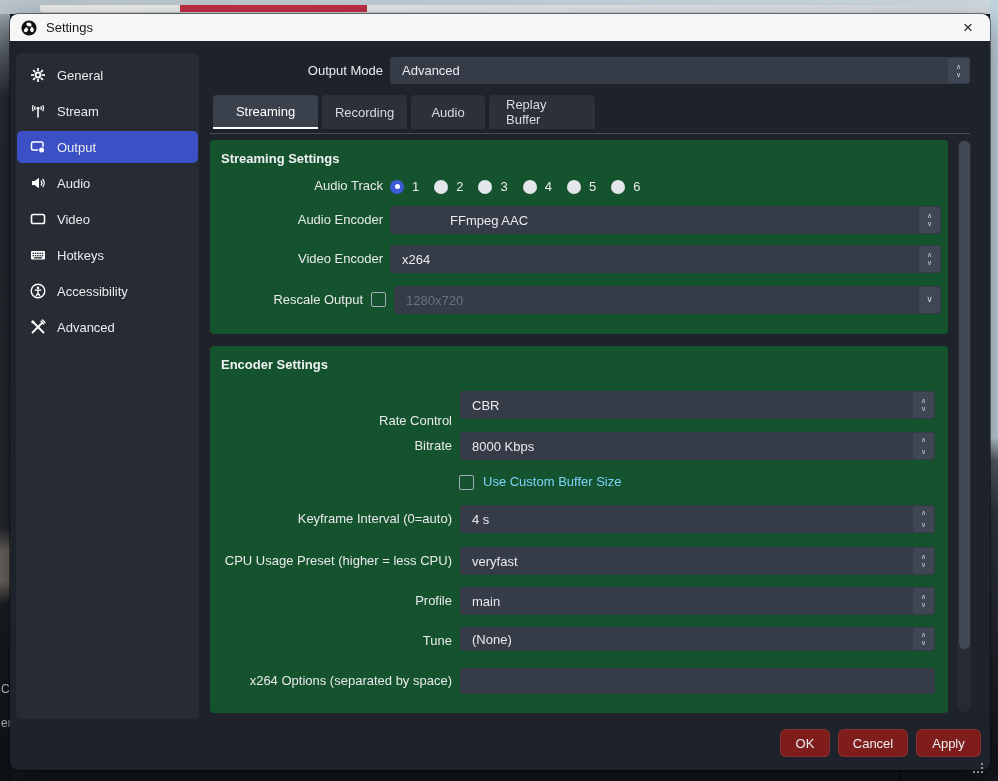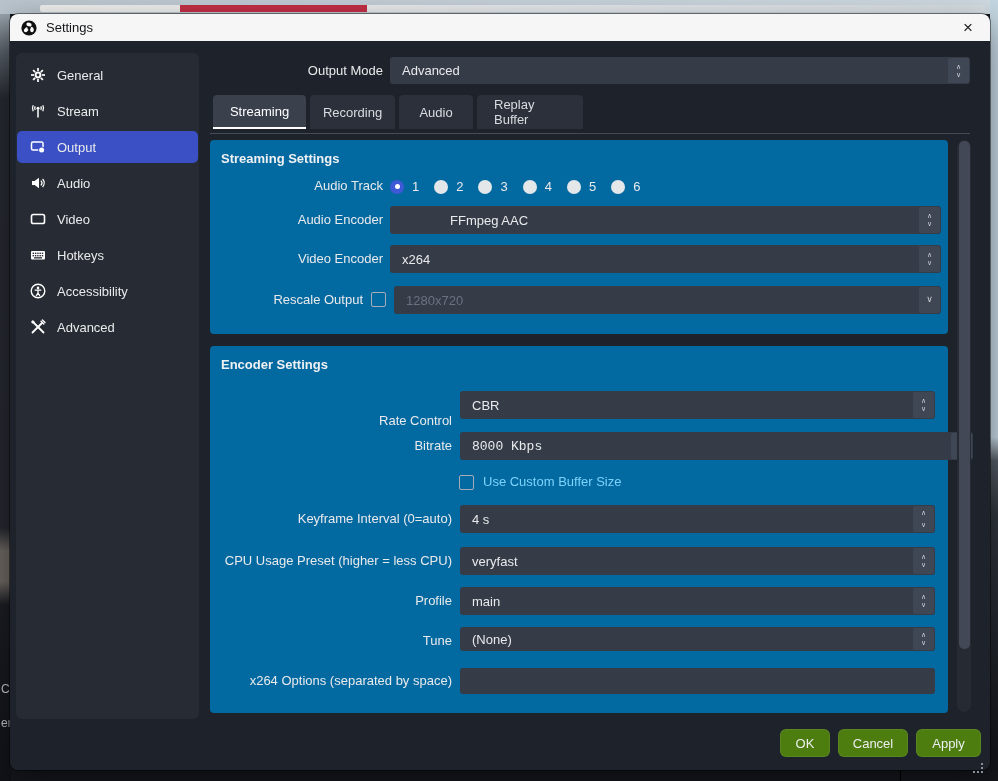--- a/index.html
+++ b/index.html
@@ -60,21 +60,21 @@
   .combo.disabled .val { color:#6a7280; }
   .combo.disabled .spin { font-size:9px; }
   .tabbar { left:203px; top:81px; height:34px; display:flex; gap:4px; }
   .tab { min-width:74px; padding:0 17px; background:#2b303a; color:#d9dbe0;
     font-size:13px; display:flex; align-items:center; justify-content:center;
     border-radius:4px 4px 0 0; }
   .tab.active { background:#3a404c; color:#fff; border-bottom:2px solid #ffffff; }
   .tab-divider { left:200px; top:119px; width:760px; height:1px; background:#454b57; }
 
   
-  .group { background:#0369a1; border-radius:4px; }
+  .group { background:#14532d; border-radius:4px; }
   .group-title { position:absolute; left:11px; top:11px; font-size:13px;
     font-weight:700; color:#f0f1f3; }
 
   
   .radio-row { display:flex; align-items:center; gap:15px; }
   .radio-pair { display:flex; align-items:center; gap:8px; color:#e9eaec; font-size:13px; }
   .radio { width:14px; height:14px; border-radius:50%; background:#e4e7ea; position:relative; }
   .radio.checked { background:#3e59d6; }
   .radio.checked::after { content:""; position:absolute; left:4.5px; top:4.5px;
     width:5px; height:5px; border-radius:50%; background:#fff; }
@@ -83,21 +83,21 @@
     background:transparent; }
   .check-label { color:#7dd3fc; font-size:13px; }
 
   .text-input { background:#353b47; border-radius:3px; }
 
   
   .scroll-track { left:947px; top:126px; width:14px; height:572px; background:#262a32; border-radius:7px; }
   .scroll-thumb { left:949px; top:127px; width:11px; height:508px; background:#424855; border-radius:5px; }
 
   
-  .btn { height:28px; background:#4d7c0f; border:1px solid rgba(255,255,255,.08);
+  .btn { height:28px; background:#7f1d1d; border:1px solid rgba(255,255,255,.08);
     border-radius:6px; color:#eceef0; font-size:13px; display:flex;
     align-items:center; justify-content:center; }
   .grip { left:963px; top:749px; width:10px; height:10px; }
   .grip i { position:absolute; width:2px; height:2px; background:#8a8f98; }
 </style>
 </head>
 <body>
 
 <div class="abs bg-top"></div>
 <div class="abs bg-topbar-white"></div>
@@ -223,21 +223,21 @@
   <div class="abs form-label" style="left:173px; top:43px; width:200px; line-height:27px;">Output Mode</div>
   <div class="abs combo" style="left:380px; top:43px; width:580px; height:27px;">
     <span class="val">Advanced</span>
     <span class="spin">
       <span>∧</span>
       <span>∨</span>
     </span>
   </div>
 
   <div class="abs tabbar">
-    <div class="tab active" style="width:93px;">
+    <div class="tab active" style="width:105px;">
         <span>Streaming</span>
       </div>
     <div class="tab" style="width:85px;">
         <span>Recording</span>
       </div>
     <div class="tab" style="width:74px;">
         <span>Audio</span>
       </div>
     <div class="tab" style="width:106px;">
         <span>Replay Buffer</span>
@@ -310,21 +310,21 @@
   <div class="abs form-label" style="left:140px; top:393px; width:302px; line-height:28px;">Rate Control</div>
   <div class="abs combo" style="left:450px; top:377px; width:475px; height:28px;">
     <span class="val">CBR</span>
     <span class="spin">
         <span>∧</span>
         <span>∨</span>
       </span>
   </div>
 
   <div class="abs form-label" style="left:140px; top:418px; width:302px; line-height:28px;">Bitrate</div>
-  <div class="abs combo" style="left:450px; top:418px; width:513px; height:28px;font-family:Liberation Mono, monospace;">
+  <div class="abs combo" style="left:450px; top:418px; width:475px; height:28px;">
     <span class="val">8000 Kbps</span>
     <span class="spin wide">
         <span>∧</span>
         <span>∨</span>
       </span>
   </div>
 
   <div class="abs checkbox" style="left:449px; top:461px;"></div>
   <div class="abs check-label" style="left:473px; top:455px; line-height:26px;">Use Custom Buffer Size</div>
 

